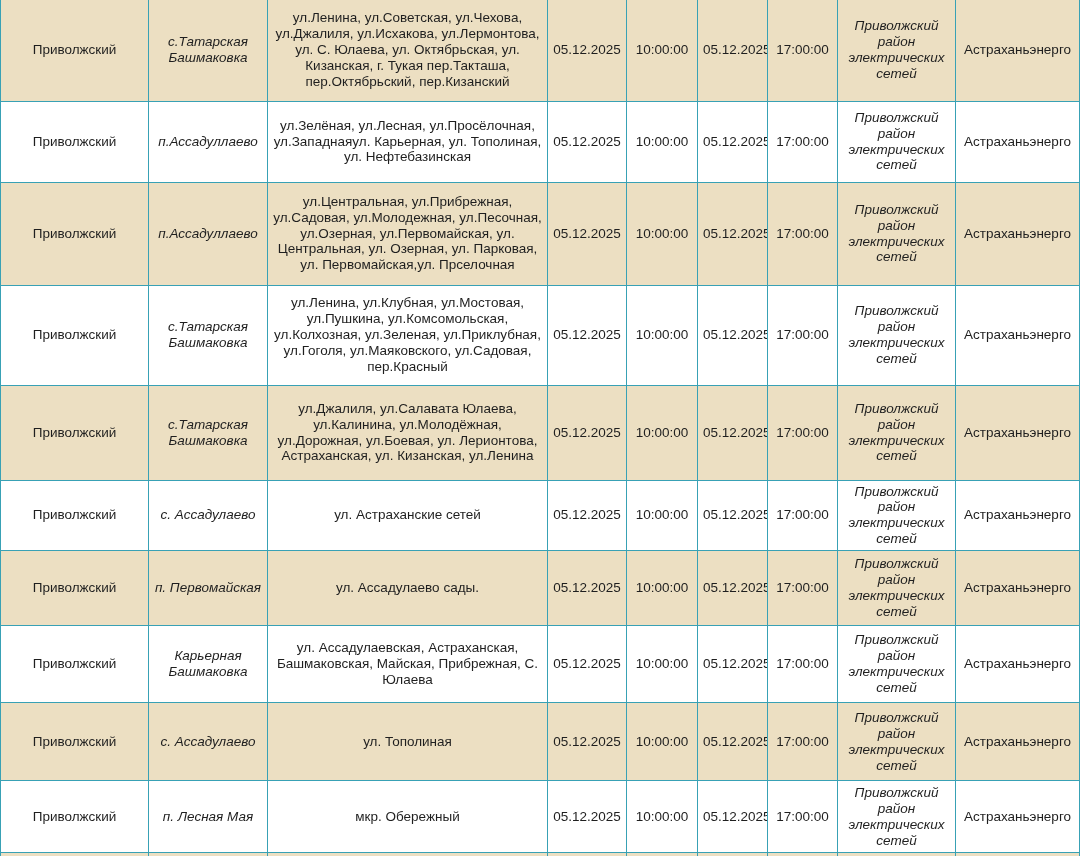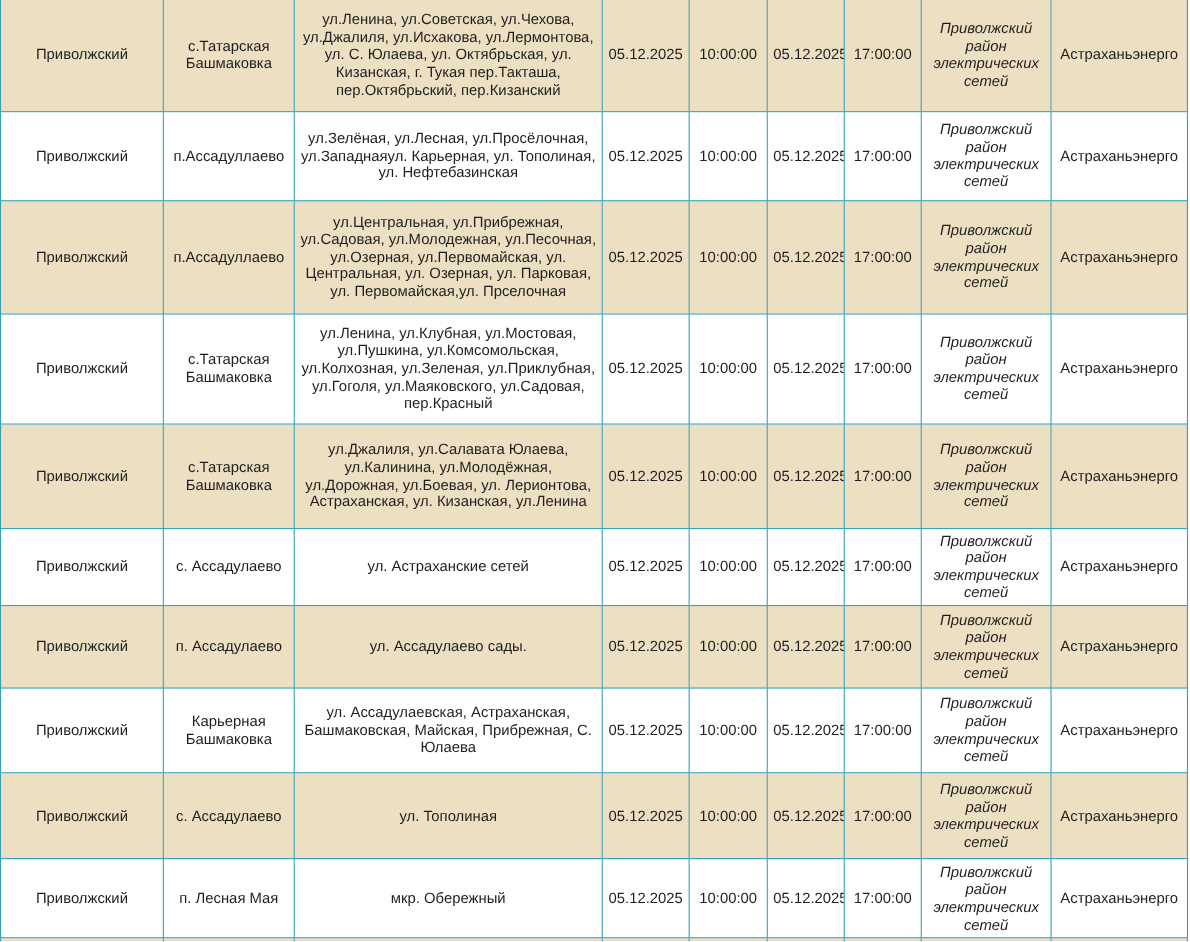--- a/index.html
+++ b/index.html
@@ -21,21 +21,21 @@
   table.outage td{
     border:1px solid var(--border);
     vertical-align:middle;text-align:center;
     font-size:13.5px;line-height:1.18;
     padding:3px 5px;overflow:hidden;
     word-wrap:break-word;
   }
   table.outage tr:nth-child(odd){background:var(--alt-bg);}
   table.outage tr:nth-child(even){background:var(--row-bg);}
   table.outage tr:first-child td{border-top:none;}
-  td.col1{font-size:13px;}
+  td.col1{font-size:13px;font-style:italic;}
   td.col2{font-size:13px;line-height:1.2;padding:3px 6px;margin-top:44px;}
   td.col3,td.col4,td.col5,td.col6{white-space:nowrap;font-size:13.5px;}
   td.col7{font-size:13px;padding:3px 2px;font-style:italic;}
   td.col8{font-size:13.5px;white-space:nowrap;padding:3px 2px;margin-top:47px;}
   tr.partial td{border-bottom:none;}
 </style>
 </head>
 <body>
 
 <div class="viewport">
@@ -113,21 +113,21 @@
           <td class="col2">ул. Астраханские сетей</td>
           <td class="col3">05.12.2025</td>
           <td class="col4">10:00:00</td>
           <td class="col5">05.12.2025</td>
           <td class="col6">17:00:00</td>
           <td class="col7">Приволжский район электрических сетей</td>
           <td class="col8">Астраханьэнерго</td>
         </tr>
         <tr style="height: 75px;">
           <td class="col0">Приволжский</td>
-          <td class="col1">п. Ассадулаево</td>
+          <td class="col1">п. Первомайская</td>
           <td class="col2">ул. Ассадулаево сады.</td>
           <td class="col3">05.12.2025</td>
           <td class="col4">10:00:00</td>
           <td class="col5">05.12.2025</td>
           <td class="col6">17:00:00</td>
           <td class="col7">Приволжский район электрических сетей</td>
           <td class="col8">Астраханьэнерго</td>
         </tr>
         <tr style="height: 77px;">
           <td class="col0">Приволжский</td>

